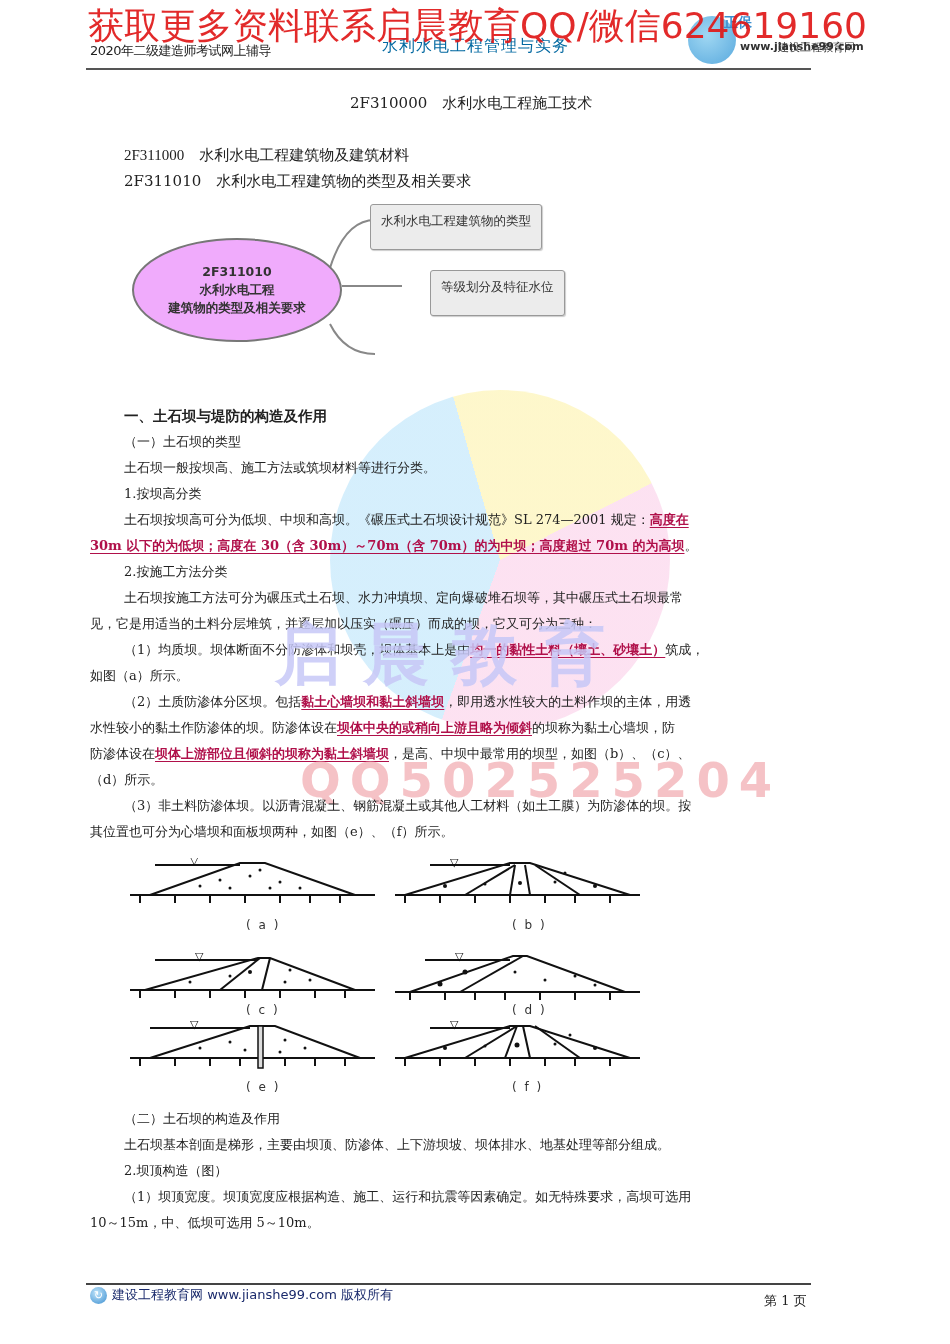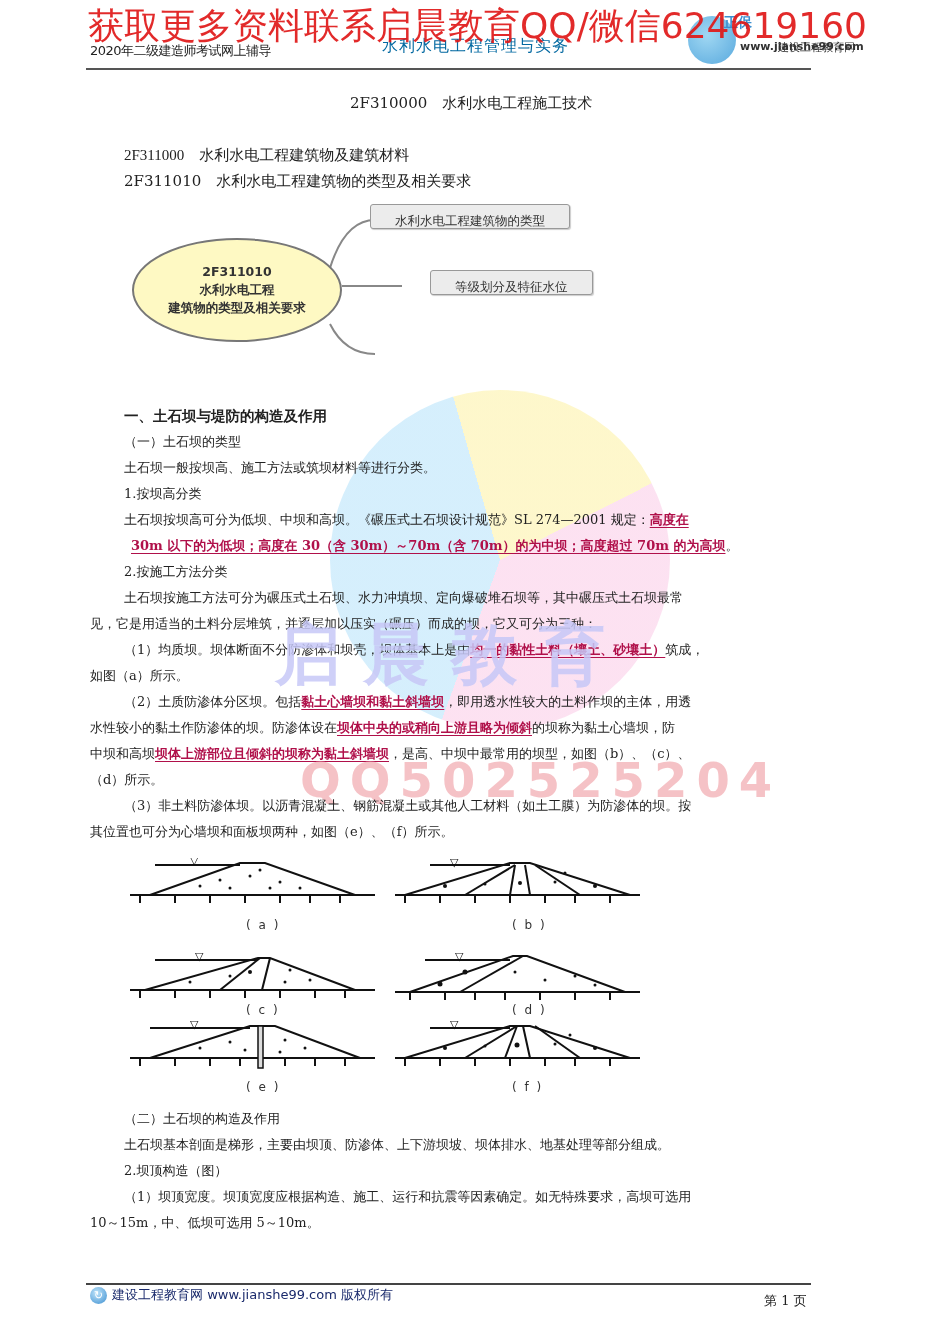--- a/index.html
+++ b/index.html
@@ -17,26 +17,26 @@
   .hdr-logo .url { position: absolute; left: 52px; top: 26px; font-size: 11px; font-family: "DejaVu Sans", sans-serif; color: #333; font-weight: bold; white-space: nowrap; }
   .hdr-logo .mark { position: absolute; left: 28px; top: 0px; font-size: 14px; color: #3b8fd0; font-weight: bold; font-family: "DejaVu Sans", sans-serif; padding-left: 8px;}
   .wm-top { left: 88px; top: 2px; font-size: 36px; color: #e01818; font-family: "DejaVu Sans", sans-serif; white-space: nowrap; letter-spacing: 0px; opacity: .92; }
 
   
   .sec-title { left: 350px; top: 94px; font-size: 15px; }
   .h2 { left: 124px; font-size: 15px; }
   
   .mm { left: 130px; top: 198px; width: 490px; height: 175px; }
   .mm .ellipse { position: absolute; left: 2px; top: 40px; width: 210px; height: 104px; border-radius: 50%;
-                 background: #fef9c3; border: 2px solid #777; box-sizing: border-box;
+                 background: #f0abfc; border: 2px solid #777; box-sizing: border-box;
                  display: flex; flex-direction: column; align-items: center; justify-content: center;
                  font-family: "DejaVu Sans", sans-serif; font-weight: bold; font-size: 12.5px; color: #333; line-height: 18px; }
   .mm .node { position: absolute; background: #ececec; border: 1.5px solid #999; border-radius: 3px;
-              font-family: "DejaVu Sans", sans-serif; font-size: 12.5px; color: #333; padding: 0 24px;
-              height: 25px; line-height: 31px; box-sizing: border-box; white-space: nowrap; box-shadow: 1px 1px 1px #ccc; }
+              font-family: "DejaVu Sans", sans-serif; font-size: 12.5px; color: #333; padding: 0 10px;
+              height: 46px; line-height: 31px; box-sizing: border-box; white-space: nowrap; box-shadow: 1px 1px 1px #ccc; }
   .mm svg { position: absolute; left: 0; top: 0; }
 
   .p { position: absolute; font-size: 13px; line-height: 26px; color: #222; white-space: nowrap; }
   .bold { font-weight: bold; font-family: "DejaVu Sans", sans-serif; font-size: 14.5px; }
   .hl { color: #b0104a; font-weight: bold; text-decoration: underline; text-decoration-color: #b0104a; text-underline-offset: 3px; }
 
   
   .wm-circle { left: 330px; top: 390px; width: 340px; height: 340px; border-radius: 50%;
                background: conic-gradient(from 200deg, #bfe6fb 0 40%, #fdf3b0 40% 62%, #fbd2ea 62% 100%); opacity: .65; }
   .wm-brand { left: 275px; top: 610px; font-size: 66px; color: #c7c8f7; font-family: "DejaVu Sans", sans-serif; font-weight: bold; letter-spacing: 22px; opacity: .85; }
@@ -88,41 +88,41 @@
   <div class="node" style="left:272px; top:72px;margin-left:28px;">等级划分及特征水位</div>
 </div>
 
 <div class="p bold" style="left:124px; top:403px;">一、土石坝与堤防的构造及作用</div>
 <div class="p" style="left:124px; top:429px;">（一）土石坝的类型</div>
 <div class="p" style="left:124px; top:455px;">土石坝一般按坝高、施工方法或筑坝材料等进行分类。</div>
 <div class="p" style="left:124px; top:481px;">1.按坝高分类</div>
 <div class="p" style="left:124px; top:507px;">
   <span>土石坝按坝高可分为低坝、中坝和高坝。《碾压式土石坝设计规范》SL 274—2001 规定：</span><span class="hl">高度在</span>
 </div>
-<div class="p" style="left:90px; top:533px;margin-left:41px;">
+<div class="p" style="left:90px; top:533px;">
   <span class="hl">30m 以下的为低坝；高度在 30（含 30m）～70m（含 70m）的为中坝；高度超过 70m 的为高坝</span><span>。</span>
 </div>
 <div class="p" style="left:124px; top:559px;">2.按施工方法分类</div>
 <div class="p" style="left:124px; top:585px;">土石坝按施工方法可分为碾压式土石坝、水力冲填坝、定向爆破堆石坝等，其中碾压式土石坝最常</div>
 <div class="p" style="left:90px; top:611px;">见，它是用适当的土料分层堆筑，并逐层加以压实（碾压）而成的坝，它又可分为三种：</div>
 <div class="p" style="left:124px; top:637px;">
   <span>（1）均质坝。坝体断面不分防渗体和坝壳，坝体基本上是由</span><span class="hl">均一的黏性土料（壤土、砂壤土）</span><span>筑成，</span>
 </div>
 <div class="p" style="left:90px; top:663px;">如图（a）所示。</div>
 
 <div class="abs wm-brand">启晨教育</div>
 
 <div class="p" style="left:124px; top:689px;">
   <span>（2）土质防渗体分区坝。包括</span><span class="hl">黏土心墙坝和黏土斜墙坝</span><span>，即用透水性较大的土料作坝的主体，用透</span>
 </div>
 <div class="p" style="left:90px; top:715px;">
   <span>水性较小的黏土作防渗体的坝。防渗体设在</span><span class="hl">坝体中央的或稍向上游且略为倾斜</span><span>的坝称为黏土心墙坝，防</span>
 </div>
 <div class="p" style="left:90px; top:741px;">
-  <span>中坝和高坝</span><span class="hl">坝体上游部位且倾斜的坝称为黏土斜墙坝</span><span>，是高、中坝中最常用的坝型，如图（b）、（c）、</span>
+  <span>防渗体设在</span><span class="hl">坝体上游部位且倾斜的坝称为黏土斜墙坝</span><span>，是高、中坝中最常用的坝型，如图（b）、（c）、</span>
 </div>
 <div class="p" style="left:90px; top:767px;">（d）所示。</div>
 
 <div class="abs wm-qq">QQ502525204</div>
 
 <div class="p" style="left:124px; top:793px;">（3）非土料防渗体坝。以沥青混凝土、钢筋混凝土或其他人工材料（如土工膜）为防渗体的坝。按</div>
 <div class="p" style="left:90px; top:819px;">其位置也可分为心墙坝和面板坝两种，如图（e）、（f）所示。</div>
 
 <div class="dam" style="left:130px; top:858px;">
   <svg width="250" height="50">

